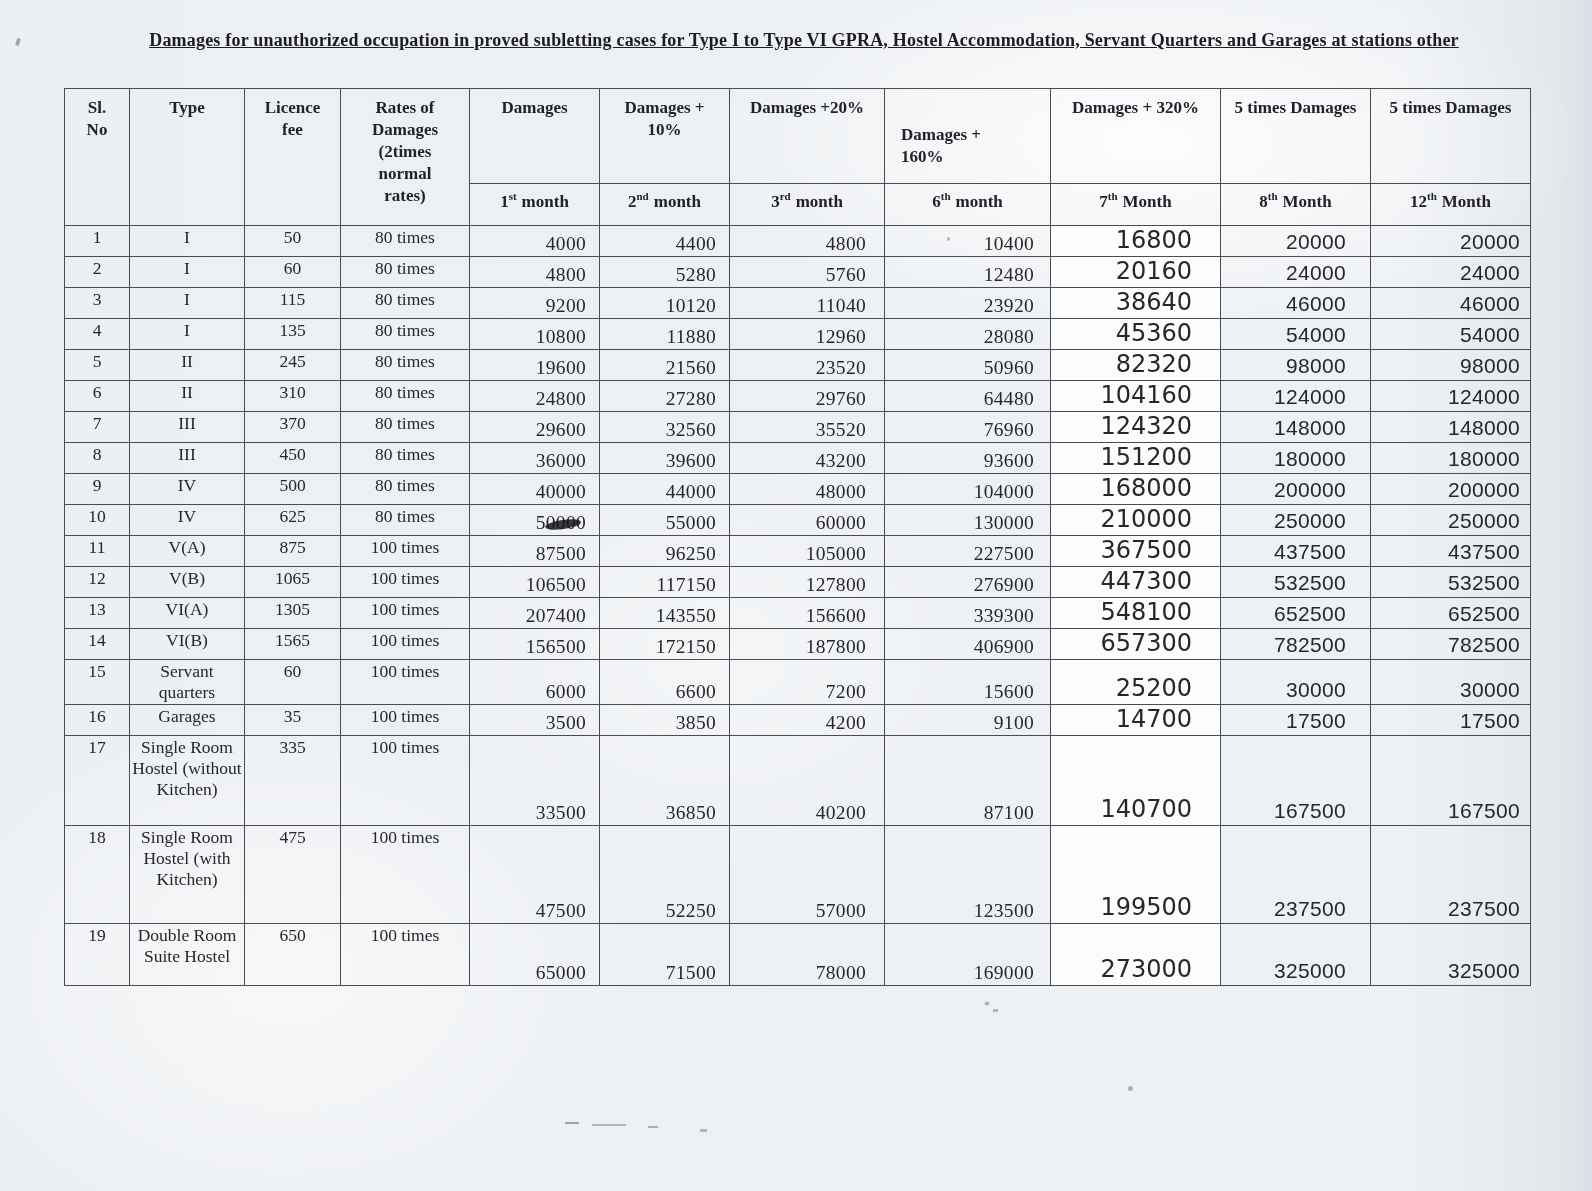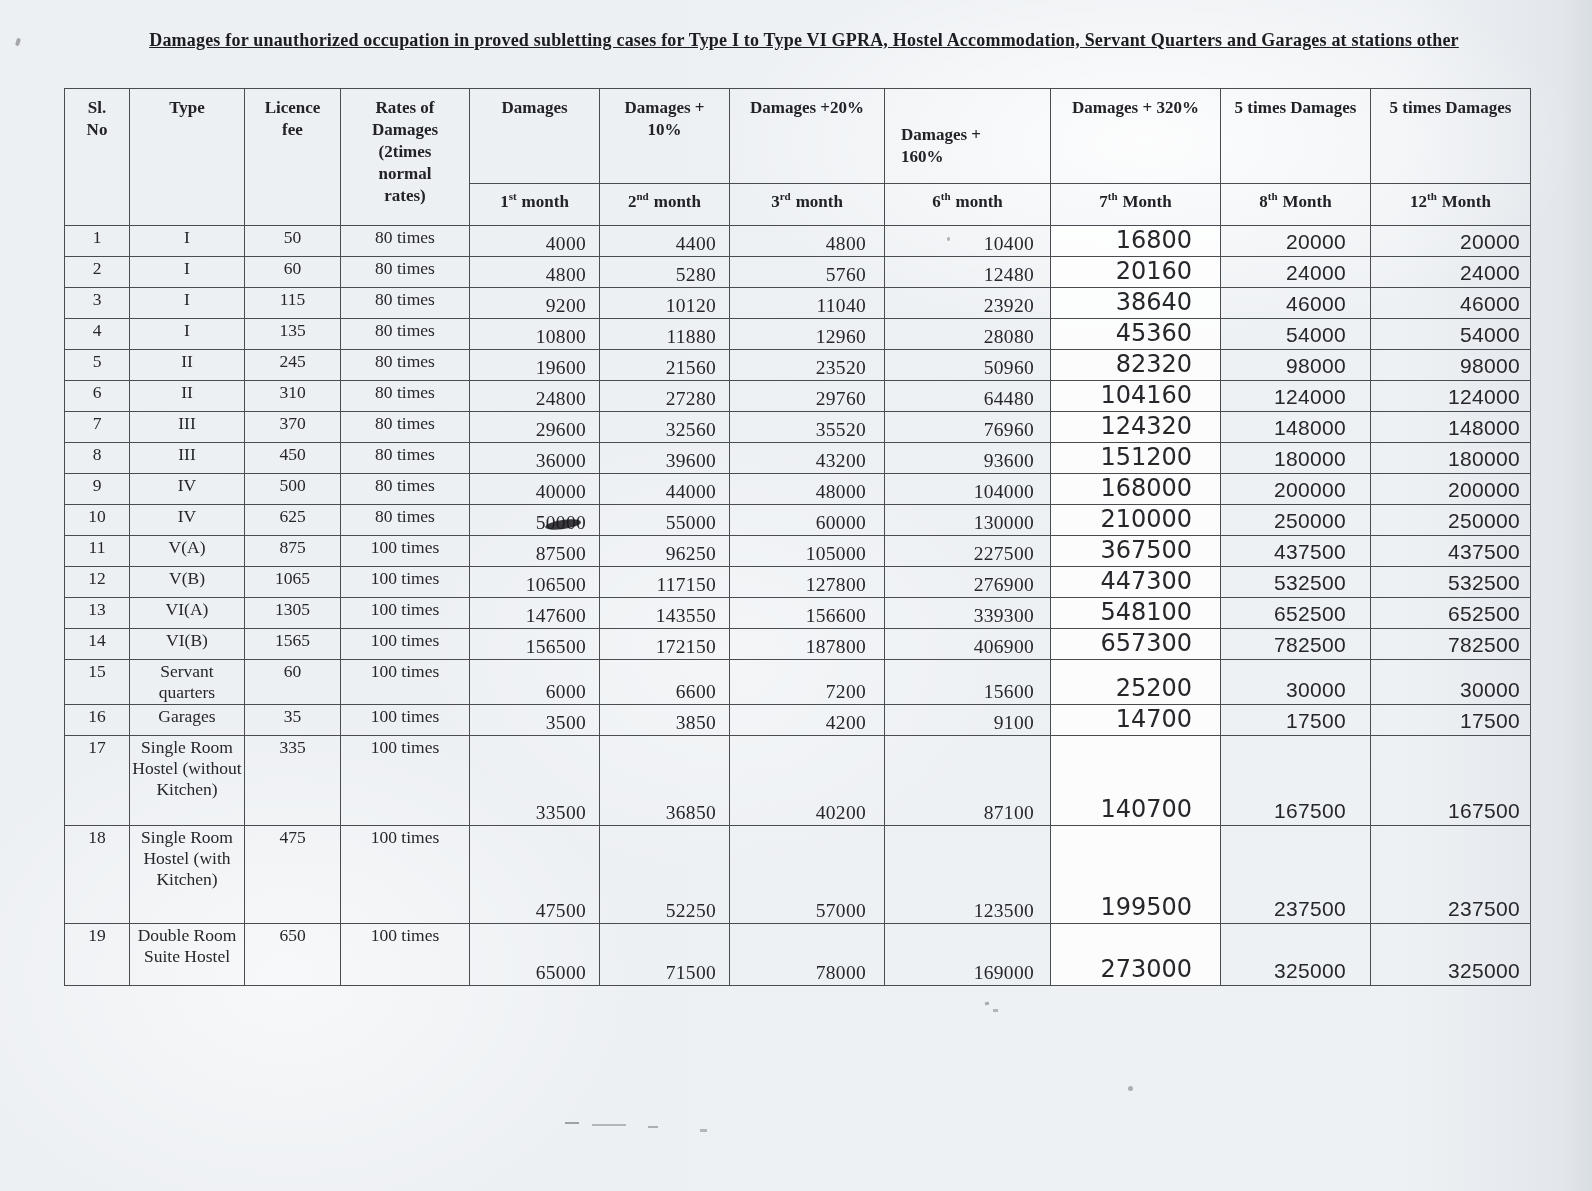--- a/index.html
+++ b/index.html
@@ -299,21 +299,21 @@
           <td class="val v6m">276900</td>
           <td class="val sans7">447300</td>
           <td class="val sans8">532500</td>
           <td class="val sans12">532500</td>
         </tr>
         <tr>
           <td class="c-sl">13</td>
           <td class="c-type">VI(A)</td>
           <td class="c-fee">1305</td>
           <td class="c-rate">100 times</td>
-          <td class="val v1">147600</td>
+          <td class="val v1">207400</td>
           <td class="val v2">143550</td>
           <td class="val v3">156600</td>
           <td class="val v6m">339300</td>
           <td class="val sans7">548100</td>
           <td class="val sans8">652500</td>
           <td class="val sans12">652500</td>
         </tr>
         <tr>
           <td class="c-sl">14</td>
           <td class="c-type">VI(B)</td>

